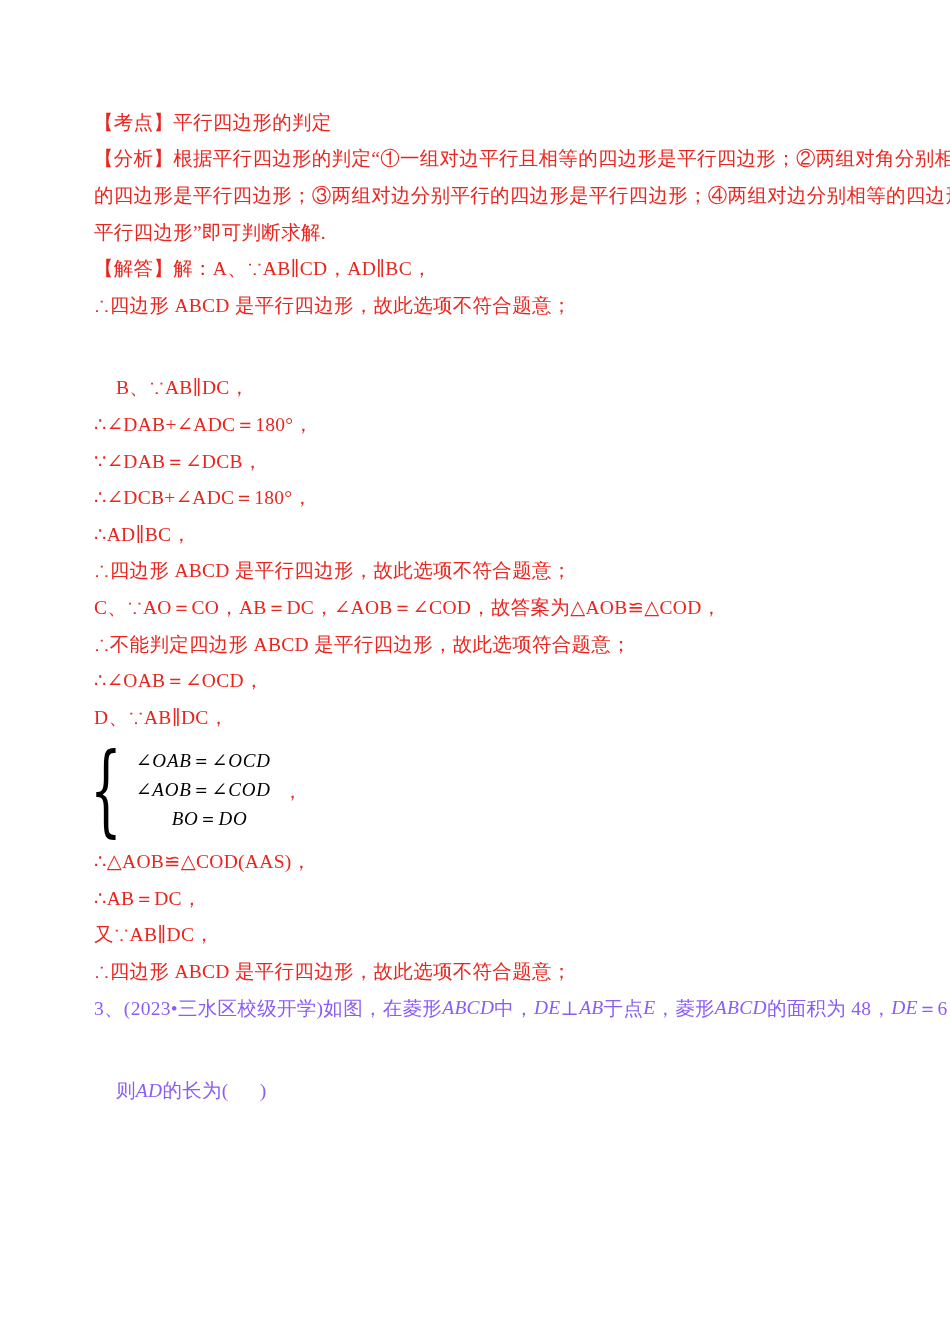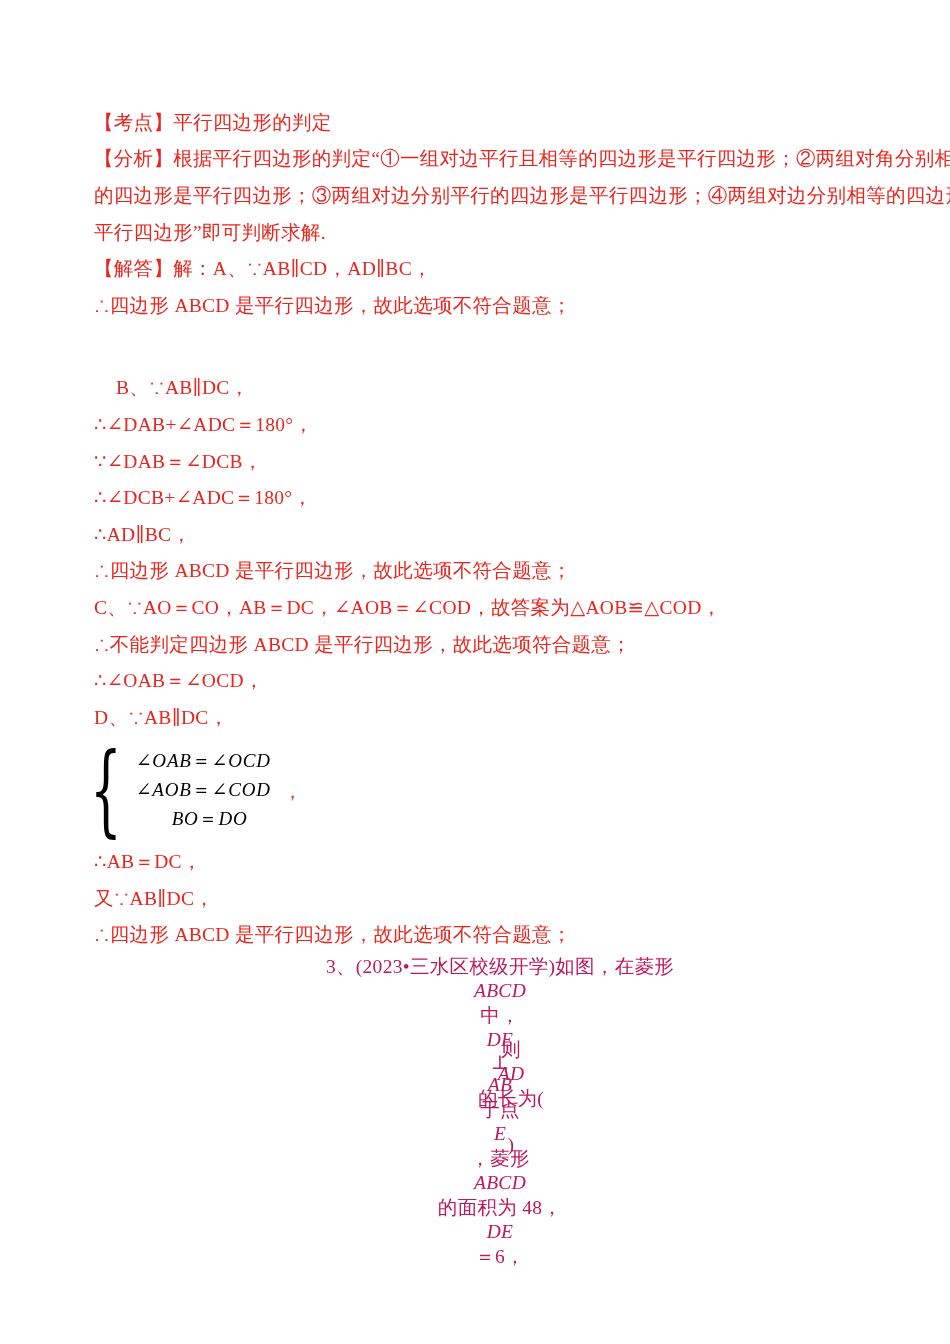--- a/index.html
+++ b/index.html
@@ -19,21 +19,21 @@
   }
   .tline {
     height: 36.6px;
     display: flex;
     align-items: center;
     white-space: nowrap;
     font-size: 19.5px;
     letter-spacing: 0.3px;
     color: #e8251e;
   }
-  .tline.black { color: #be185d; flex-direction: column; }
+  .tline.black { color: #8b5cf6; }
   .tline.indent { padding-left: 22px; margin-top: 46px; }
   .it { font-style: italic; }
   
   .system {
     height: 108px;
     display: flex;
     align-items: center;
   }
   .brace {
     display: inline-block;
@@ -124,20 +124,23 @@
       <div class="system">
         <span class="brace">{</span>
         <div class="eqcol">
           <div class="eqline"><span>∠</span><span class="it">OAB</span><span>＝∠</span><span class="it">OCD</span></div>
           <div class="eqline"><span>∠</span><span class="it">AOB</span><span>＝∠</span><span class="it">COD</span></div>
           <div class="eqline centered"><span class="it">BO</span><span>＝</span><span class="it">DO</span></div>
         </div>
         <span class="eqcomma">，</span>
       </div>
       <div class="tline">
+        <span>∴△AOB≌△COD(AAS)，</span>
+      </div>
+      <div class="tline">
         <span>∴AB＝DC，</span>
       </div>
       <div class="tline">
         <span>又∵AB∥DC，</span>
       </div>
       <div class="tline">
         <span>∴四边形 ABCD 是平行四边形，故此选项不符合题意；</span>
       </div>
       <div class="tline black">
         <span>3、(2023•三水区校级开学)如图，在菱形 </span>

